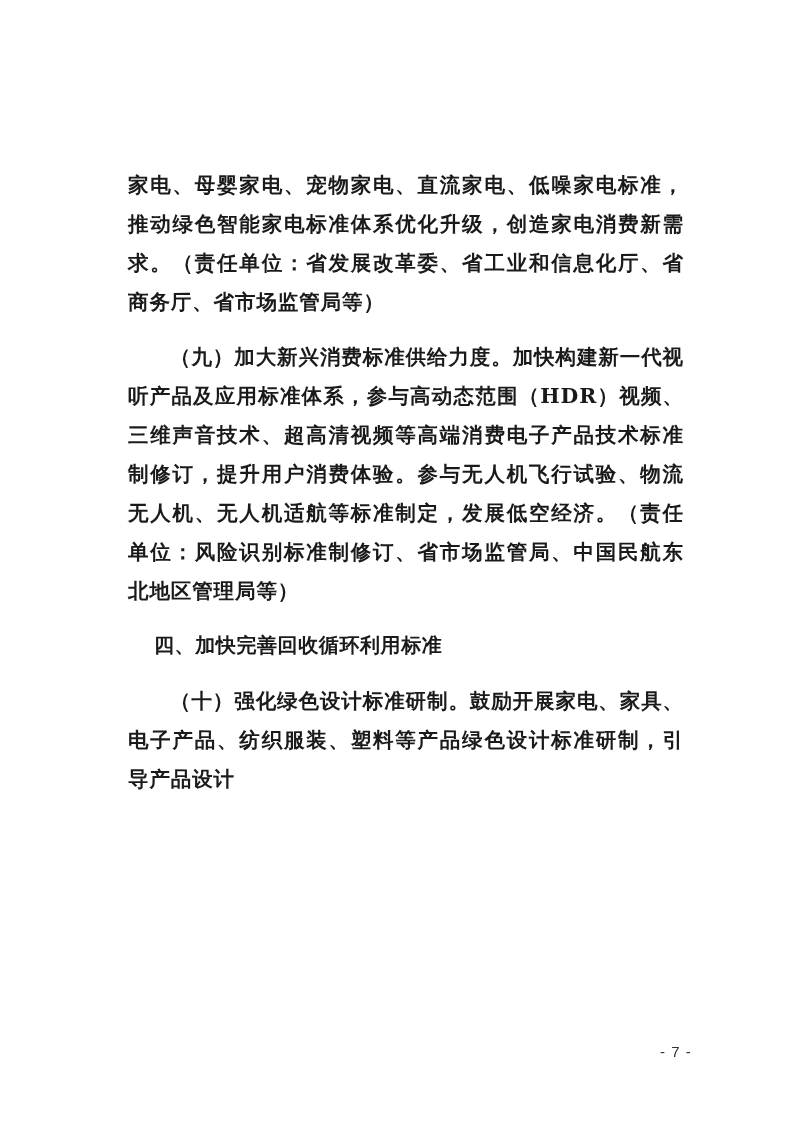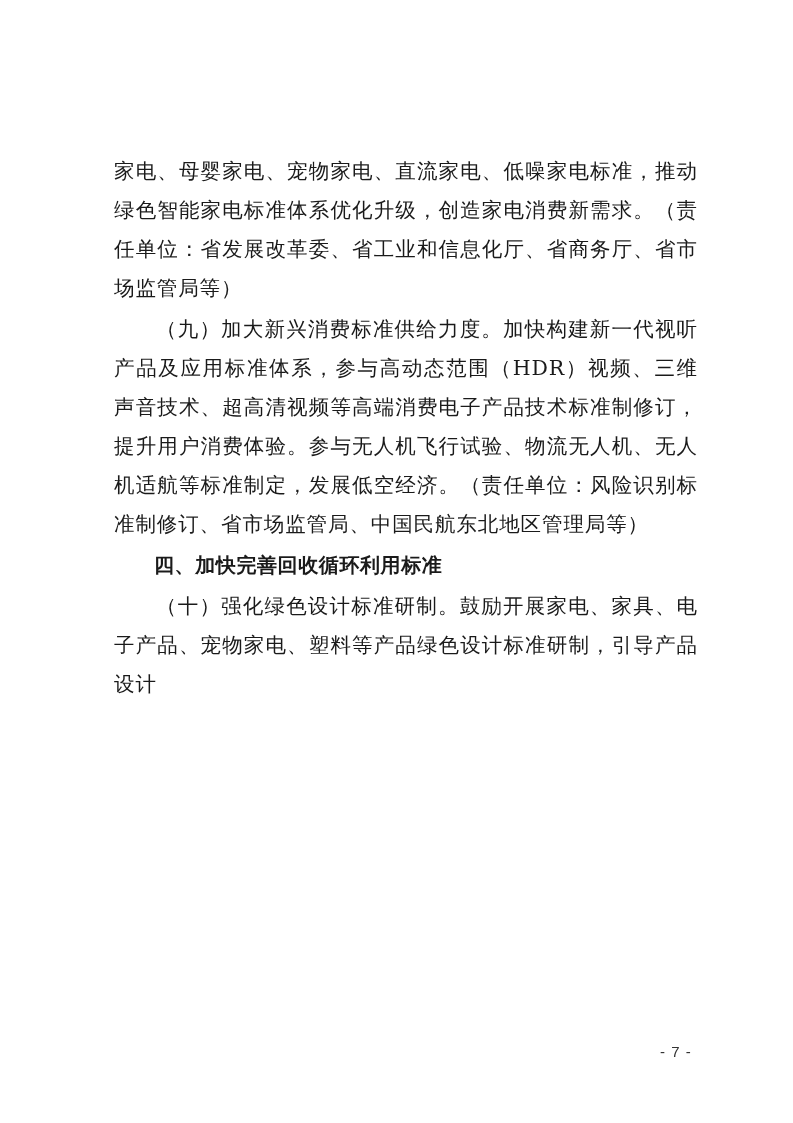--- a/index.html
+++ b/index.html
@@ -11,31 +11,32 @@
       font-family: "DejaVu Serif", "Liberation Serif", serif;
       color: #1a1a1a;
     }
     .page-content {
       position: absolute;
       left: 112px;
       top: 150px;
       width: 588px;
     }
     .para {
-      margin: 2px;
+      margin: 16px;
       font-size: 20.5px;
       line-height: 39px;
       text-align: justify;
       text-align-last: left;
       letter-spacing: 0.9px;
+      font-weight: bold;
     }
     .para.indent { text-indent: 42px; }
     .heading {
       margin: 0;
-      font-family: Liberation Serif, serif;
+      font-family: Liberation Mono, monospace;
       font-weight: bold;
       font-size: 20px;
       line-height: 39px;
       text-indent: 42px;
       letter-spacing: 0.6px;
     }
     .page-number {
       position: absolute;
       left: 660px;
       top: 1043px;
@@ -45,16 +46,16 @@
       letter-spacing: 1px;
     }
   </style>
 </head>
 <body>
 
 <div class="page-content">
   <p class="para">家电、母婴家电、宠物家电、直流家电、低噪家电标准，推动绿色智能家电标准体系优化升级，创造家电消费新需求。（责任单位：省发展改革委、省工业和信息化厅、省商务厅、省市场监管局等）</p>
   <p class="para indent">（九）加大新兴消费标准供给力度。加快构建新一代视听产品及应用标准体系，参与高动态范围（HDR）视频、三维声音技术、超高清视频等高端消费电子产品技术标准制修订，提升用户消费体验。参与无人机飞行试验、物流无人机、无人机适航等标准制定，发展低空经济。（责任单位：风险识别标准制修订、省市场监管局、中国民航东北地区管理局等）</p>
   <h2 class="heading">四、加快完善回收循环利用标准</h2>
-  <p class="para indent">（十）强化绿色设计标准研制。鼓励开展家电、家具、电子产品、宠物家电、塑料等产品绿色设计标准研制，引导产品设计</p>
+  <p class="para indent">（十）强化绿色设计标准研制。鼓励开展家电、家具、电子产品、纺织服装、塑料等产品绿色设计标准研制，引导产品设计</p>
 </div>
 
 <div class="page-number">- 7 -</div>
 
 </body></html>

